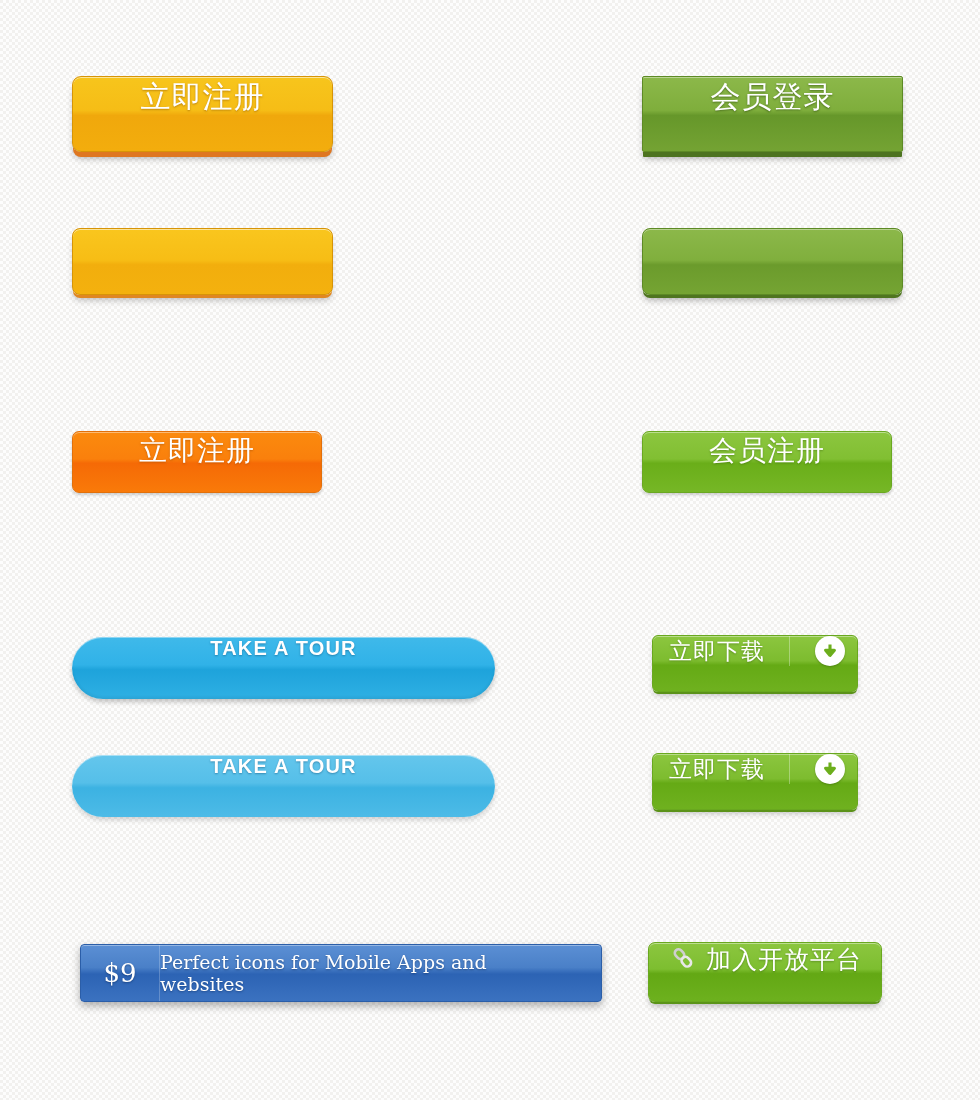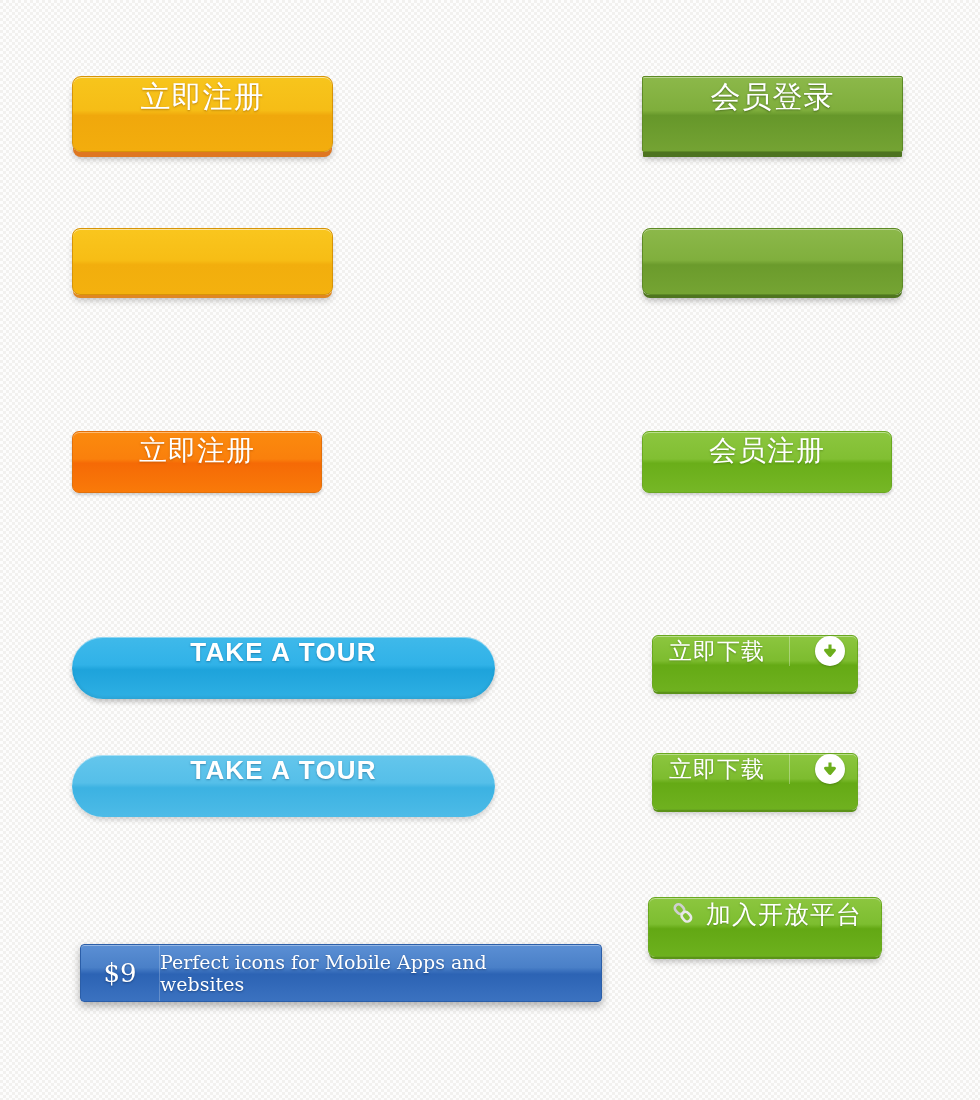--- a/index.html
+++ b/index.html
@@ -144,21 +144,21 @@
   .b-tour-2 {
     left: 72px; top: 755px; width: 423px; height: 62px;
     border-radius: 31px;
     background: linear-gradient(to bottom, #64c6ec 0%, #55bfe9 45%, #3cb2e2 53%, #4dbbe7 100%);
     box-shadow:
       0 3px 5px rgba(0,0,0,0.16),
       inset 0 1px 0 rgba(255,255,255,0.45);
   }
   .b-tour-1 .btn-label, .b-tour-2 .btn-label {
     color: #ffffff;
-    font-size: 26px;
+    font-size: 20px;
     font-weight: bold;
     letter-spacing: 1.2px;
     text-shadow: 0 1px 2px rgba(10,70,110,0.45);
   }
 
   
   .b-dl {
     width: 206px; height: 57px;
     left: 652px;
     border-radius: 6px;
@@ -232,21 +232,21 @@
     display: flex; align-items: center; justify-content: center;
     color: #ffffff;
     font-size: 19px;
     font-family: "DejaVu Serif", serif;
     text-shadow: 0 1px 2px rgba(10,40,90,0.5);
     padding-right: 25px;
   }
 
   
   .b-join {
-    left: 648px; top: 897px; width: 234px; height: 60px;
+    left: 648px; top: 942px; width: 234px; height: 60px;
     border-radius: 7px;
     padding: 0 31px;
     justify-content: center;
     background: linear-gradient(to bottom, #8cc63f 0%, #7dbe30 45%, #63a814 53%, #6db11e 100%);
     border: 1px solid #6aa81f;
     box-shadow:
       0 3px 0 -1px #5a9418,
       0 6px 7px -2px rgba(0,0,0,0.28),
       inset 0 1px 0 rgba(255,255,255,0.42);
   }

